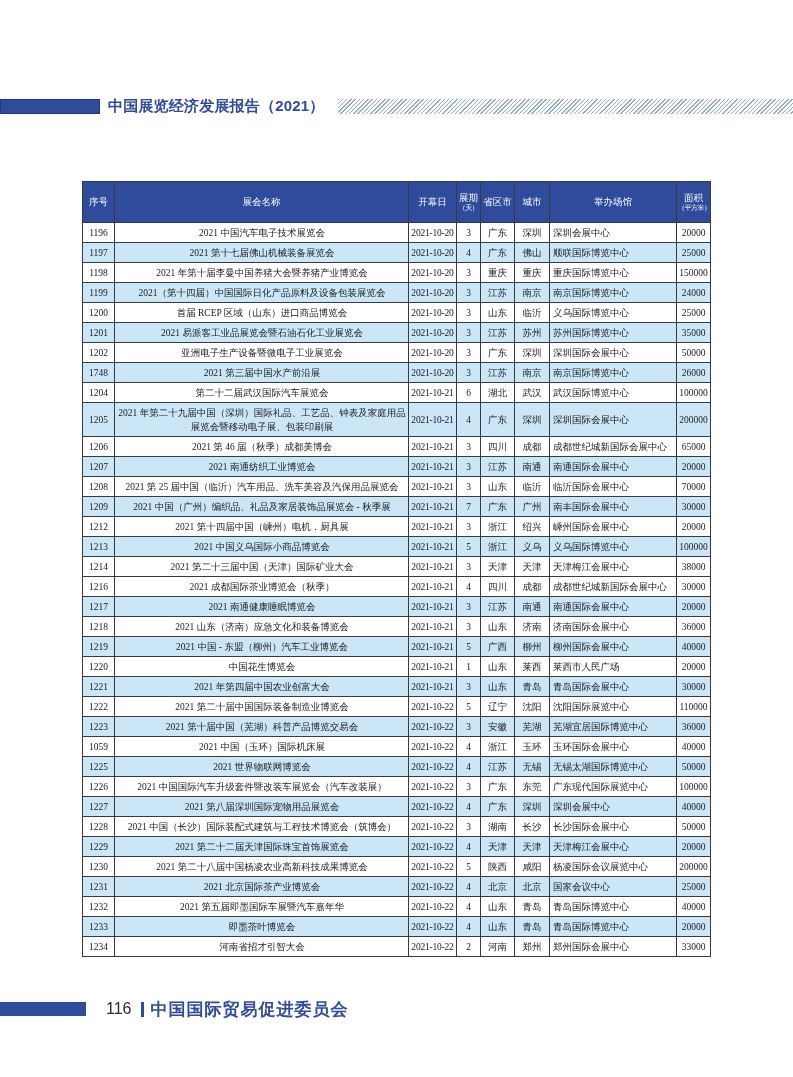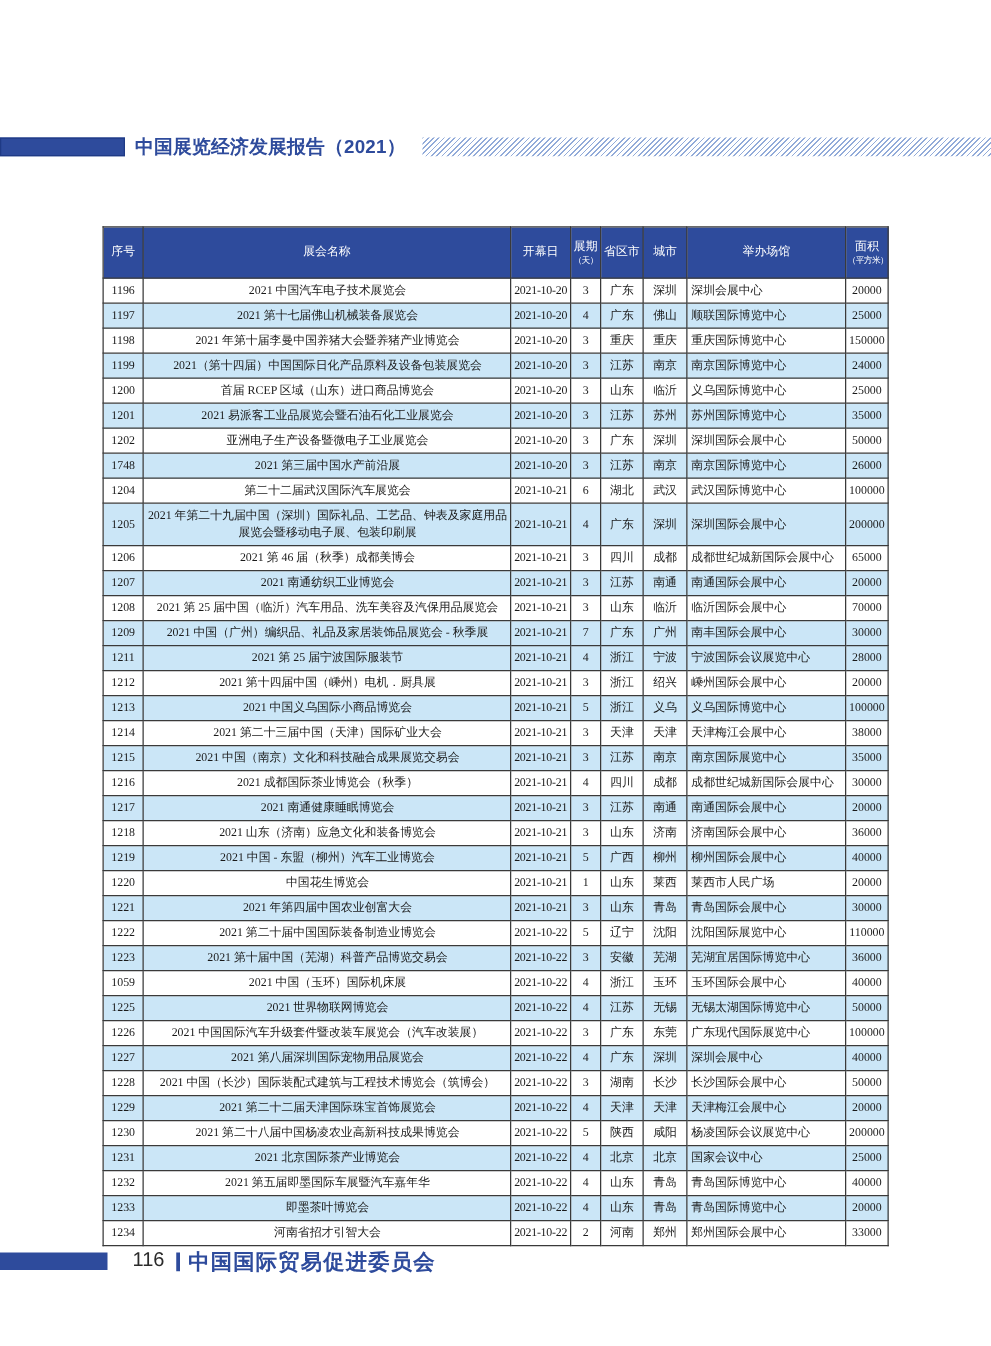--- a/index.html
+++ b/index.html
@@ -2,21 +2,21 @@
 <html style="--primary_blue: #2e4b9c; --primary_dark: #1f3a85; --row_alt: #cbe6f7; --border_color: #3a3a3a; --hatch_line: #92abd9; --text_dark: #1a1a1a; --page_num_color: #2b2b2b;"><head>
 <meta charset="utf-8">
 <style>
   * { margin:0; padding:0; box-sizing:border-box; }
   html,body { background:#ffffff; }
   .page {
     position:relative; width:793px; height:1077px; background:#fff;
     font-family:"Liberation Serif","DejaVu Serif",serif; overflow:hidden;
   }
   
-  .header-band { position:absolute; top:109px; left:0; width:793px; height:17px;
+  .header-band { position:absolute; top:98px; left:0; width:793px; height:17px;
     display:flex; align-items:center; }
   .header-bar { width:100px; height:15px; background:var(--primary_blue);
     border:1px solid var(--primary_dark); flex:0 0 auto; }
   .header-title { margin-left:8px; font-size:15px; font-weight:bold;
     color:var(--primary_blue); white-space:nowrap; letter-spacing:0.2px;
     font-family:"Liberation Sans","DejaVu Sans",sans-serif; }
   .hatch { flex:1 1 auto; height:15px; margin-left:13px;
     background:repeating-linear-gradient(135deg, var(--hatch_line) 0px, var(--hatch_line) 1px, transparent 1px, transparent 3px); }
   
   table.exh-table {
@@ -239,30 +239,20 @@
         <tr class="alt">
           <td class="col-no">1209</td>
           <td class="col-name">2021 中国（广州）编织品、礼品及家居装饰品展览会 - 秋季展</td>
           <td class="col-date">2021-10-21</td>
           <td class="col-days">7</td>
           <td class="col-province">广东</td>
           <td class="col-city">广州</td>
           <td class="col-venue">南丰国际会展中心</td>
           <td class="col-area">30000</td>
         </tr>
-        <tr class="alt">
-          <td class="col-no">1211</td>
-          <td class="col-name">2021 第 25 届宁波国际服装节</td>
-          <td class="col-date">2021-10-21</td>
-          <td class="col-days">4</td>
-          <td class="col-province">浙江</td>
-          <td class="col-city">宁波</td>
-          <td class="col-venue">宁波国际会议展览中心</td>
-          <td class="col-area">28000</td>
-        </tr>
         <tr>
           <td class="col-no">1212</td>
           <td class="col-name">2021 第十四届中国（嵊州）电机．厨具展</td>
           <td class="col-date">2021-10-21</td>
           <td class="col-days">3</td>
           <td class="col-province">浙江</td>
           <td class="col-city">绍兴</td>
           <td class="col-venue">嵊州国际会展中心</td>
           <td class="col-area">20000</td>
         </tr>
@@ -278,30 +268,20 @@
         </tr>
         <tr>
           <td class="col-no">1214</td>
           <td class="col-name">2021 第二十三届中国（天津）国际矿业大会</td>
           <td class="col-date">2021-10-21</td>
           <td class="col-days">3</td>
           <td class="col-province">天津</td>
           <td class="col-city">天津</td>
           <td class="col-venue">天津梅江会展中心</td>
           <td class="col-area">38000</td>
-        </tr>
-        <tr class="alt">
-          <td class="col-no">1215</td>
-          <td class="col-name">2021 中国（南京）文化和科技融合成果展览交易会</td>
-          <td class="col-date">2021-10-21</td>
-          <td class="col-days">3</td>
-          <td class="col-province">江苏</td>
-          <td class="col-city">南京</td>
-          <td class="col-venue">南京国际展览中心</td>
-          <td class="col-area">35000</td>
         </tr>
         <tr>
           <td class="col-no">1216</td>
           <td class="col-name">2021 成都国际茶业博览会（秋季）</td>
           <td class="col-date">2021-10-21</td>
           <td class="col-days">4</td>
           <td class="col-province">四川</td>
           <td class="col-city">成都</td>
           <td class="col-venue">成都世纪城新国际会展中心</td>
           <td class="col-area">30000</td>

